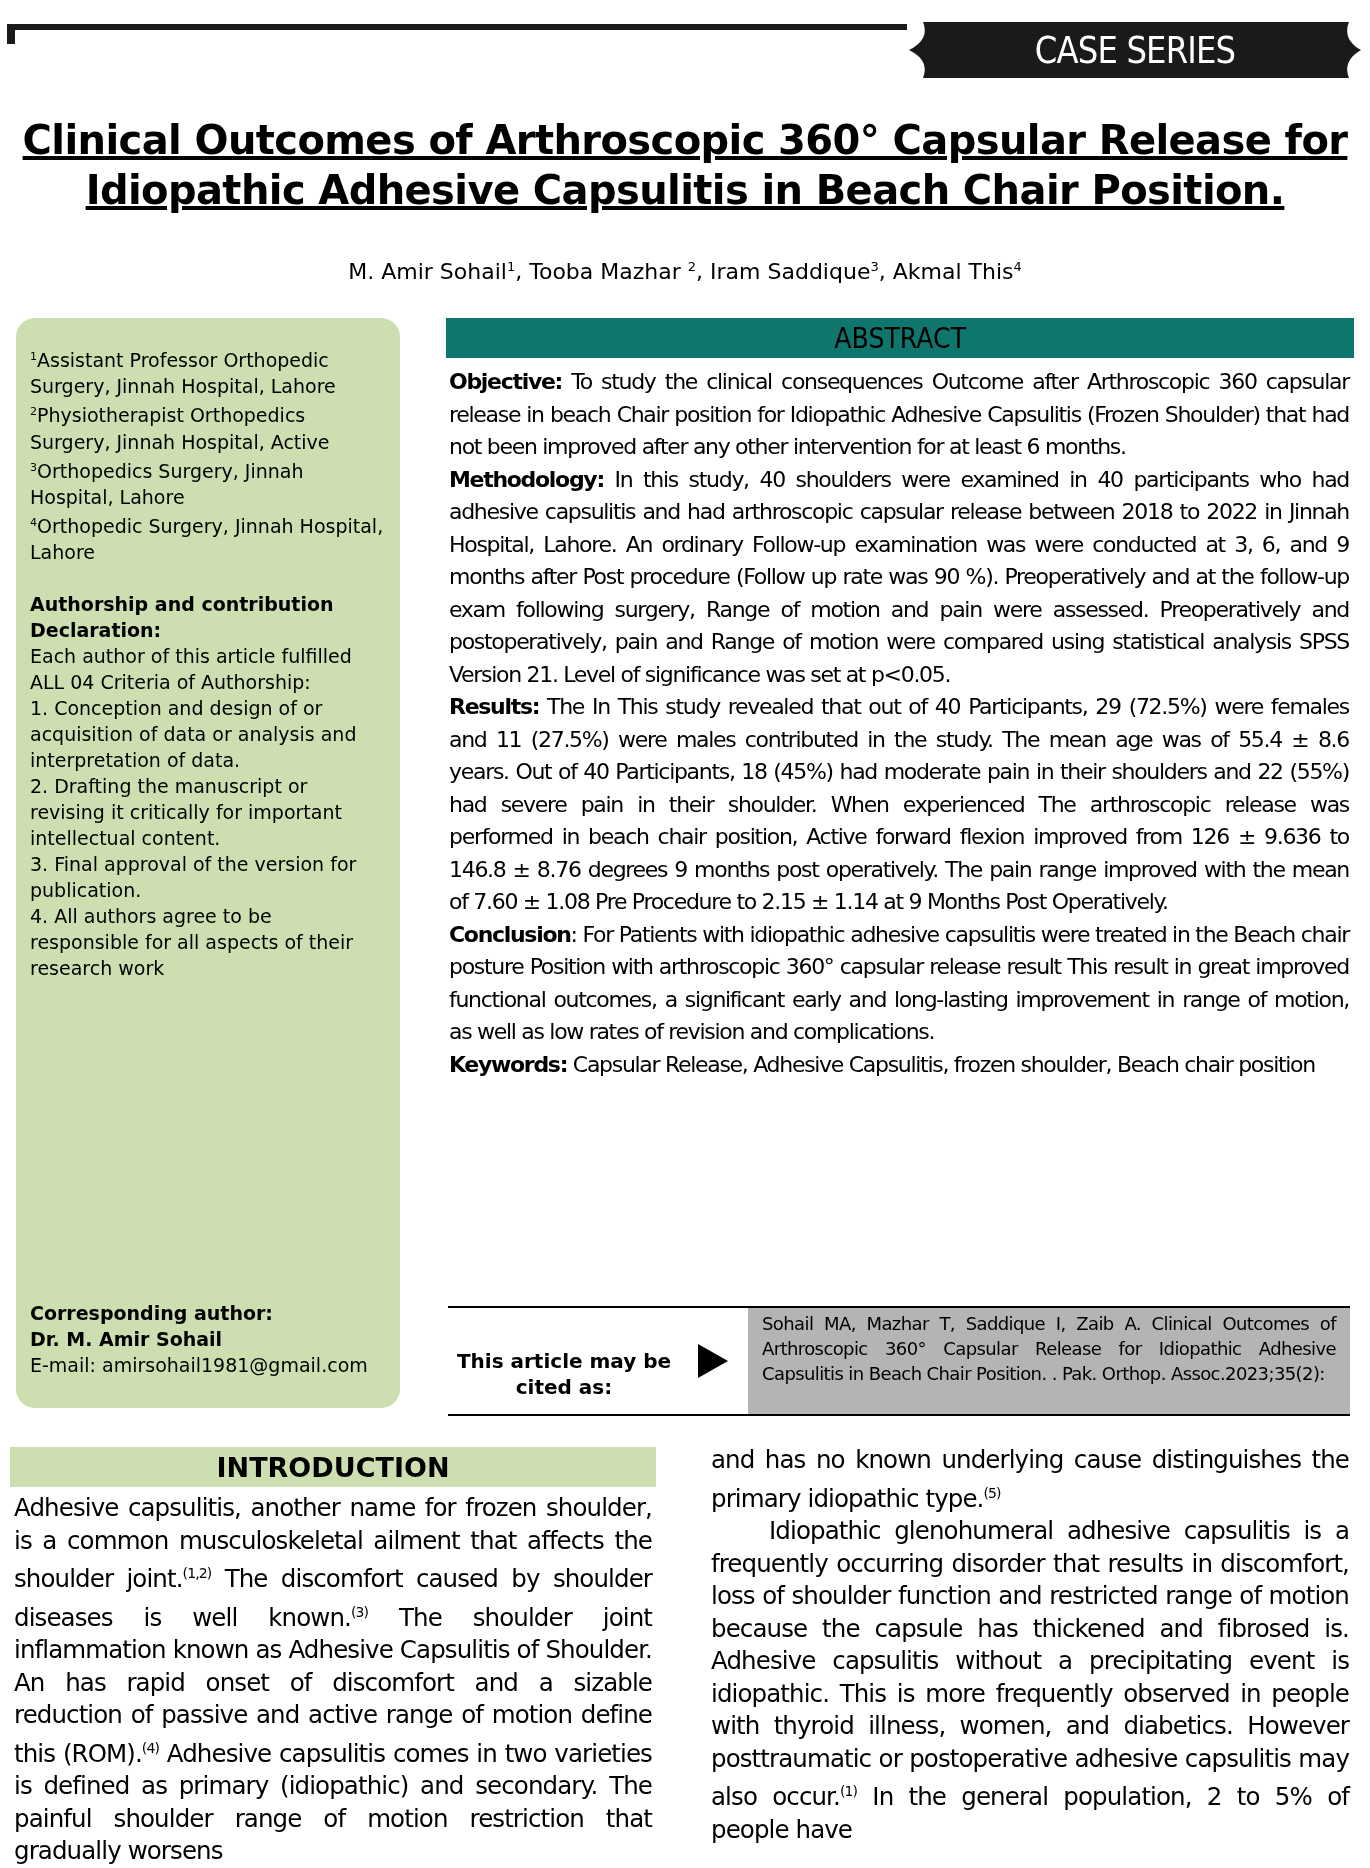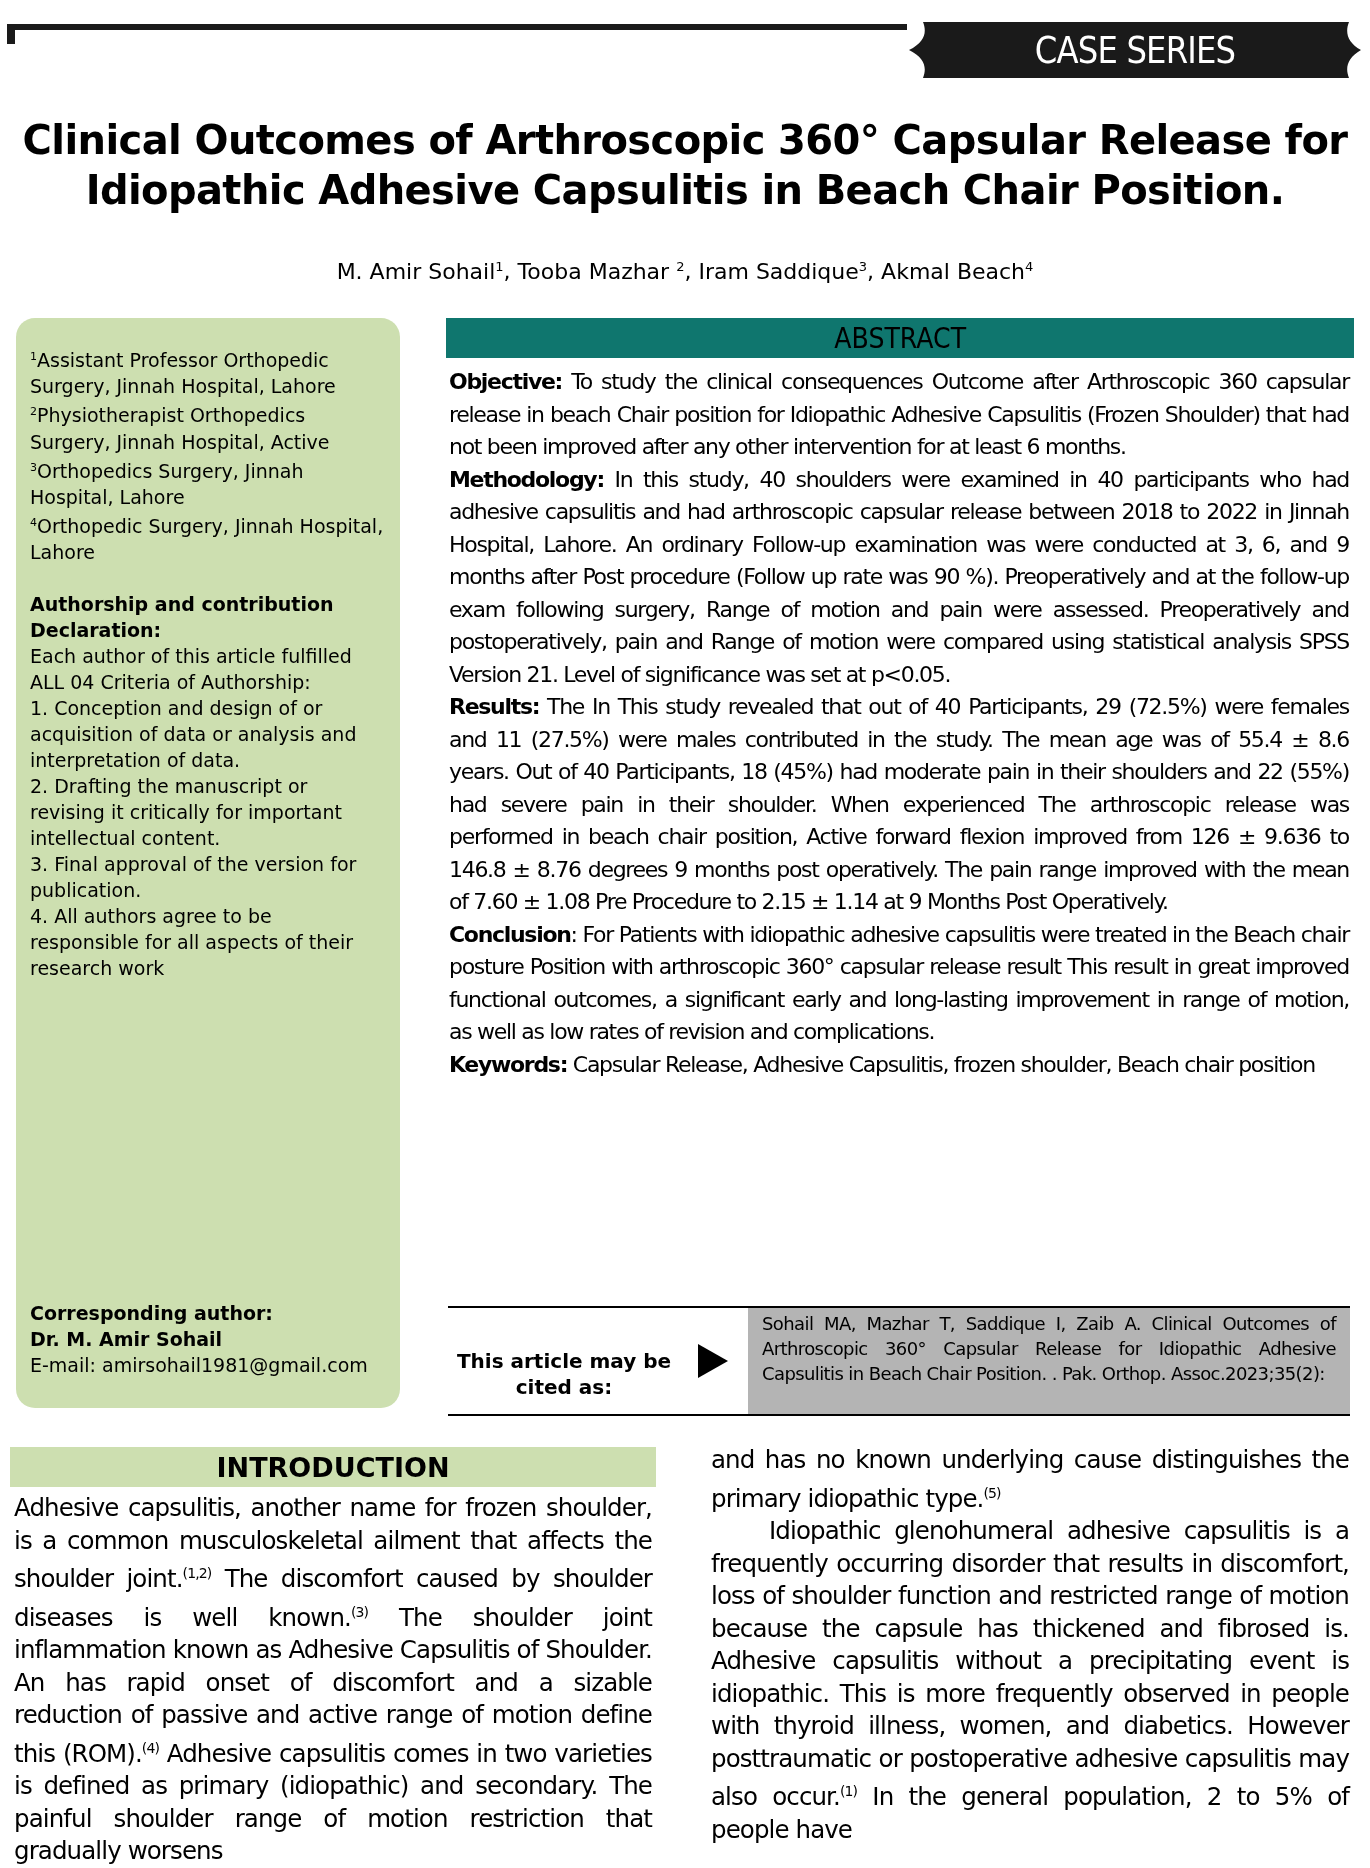--- a/index.html
+++ b/index.html
@@ -5,21 +5,21 @@
   html, body { margin:0; padding:0; background:#ffffff; }
   body { width:1370px; height:1868px; position:relative; overflow:hidden; color:#000; font-family:"DejaVu Sans", sans-serif; }
 
   
   .top-rule { position:absolute; left:7px; top:24px; width:900px; height:6px; background:#1a1a1a; }
   .top-rule-tick { position:absolute; left:7px; top:24px; width:8px; height:20px; background:#1a1a1a; }
   .banner { position:absolute; left:905px; top:22px; width:460px; height:56px; }
   .banner svg { position:absolute; left:0; top:0; }
   .banner-text { position:absolute; left:0; top:0; width:100%; height:56px; line-height:56px; text-align:center; color:#fff; font-family:"DejaVu Sans", sans-serif; font-size:38px; letter-spacing:-1px; transform:scaleX(0.85); }
 
-  .title { position:absolute; left:0; top:115px; width:1370px; text-align:center; font-family:"DejaVu Sans", sans-serif; font-weight:bold; font-size:40px; line-height:50px; letter-spacing:-0.6px; }
+  .title { position:absolute; left:0; top:115px; width:1370px; text-align:center; font-family:"DejaVu Sans", sans-serif; font-weight:bold; font-size:40px; line-height:50px; letter-spacing:-0.6px;text-decoration:underline; }
   .authors { position:absolute; left:0; top:252px; width:1370px; text-align:center; font-size:22px; line-height:30px; }
   .authors sup { font-size:13px; }
 
   
   .sidebar { position:absolute; left:16px; top:318px; width:384px; height:1090px; background:#cddfb0; box-sizing:border-box; padding:26px 14px 0 14px; font-size:19px; line-height:26px;border-radius:19px; }
   .sidebar sup { font-size:11px; }
   .sb-block { margin:0; }
   .sb-gap { height:26px; }
   .sb-bold { font-weight:bold; }
   .corr { position:absolute; left:14px; top:982px; }
@@ -57,21 +57,21 @@
   </svg>
   <div class="banner-text">CASE SERIES</div>
 </div>
 
 <div class="title">
   <div>Clinical Outcomes of Arthroscopic 360° Capsular Release for</div>
   <div>Idiopathic Adhesive Capsulitis in Beach Chair Position.</div>
 </div>
 
 <div class="authors">
-  <span>M. Amir Sohail</span><sup>1</sup><span>, </span><span>Tooba Mazhar </span><sup>2</sup><span>, </span><span>Iram Saddique</span><sup>3</sup><span>, </span><span>Akmal Beach</span><sup>4</sup>
+  <span>M. Amir Sohail</span><sup>1</sup><span>, </span><span>Tooba Mazhar </span><sup>2</sup><span>, </span><span>Iram Saddique</span><sup>3</sup><span>, </span><span>Akmal This</span><sup>4</sup>
 </div>
 
 <div class="sidebar">
   <div class="sb-block">
     <div><sup>1</sup><span>Assistant Professor Orthopedic Surgery, Jinnah Hospital, Lahore</span></div>
     <div><sup>2</sup><span>Physiotherapist Orthopedics Surgery, Jinnah Hospital, Active</span></div>
     <div><sup>3</sup><span>Orthopedics Surgery, Jinnah Hospital, Lahore</span></div>
     <div><sup>4</sup><span>Orthopedic Surgery, Jinnah Hospital, Lahore</span></div>
   </div>
   <div class="sb-gap"></div>

